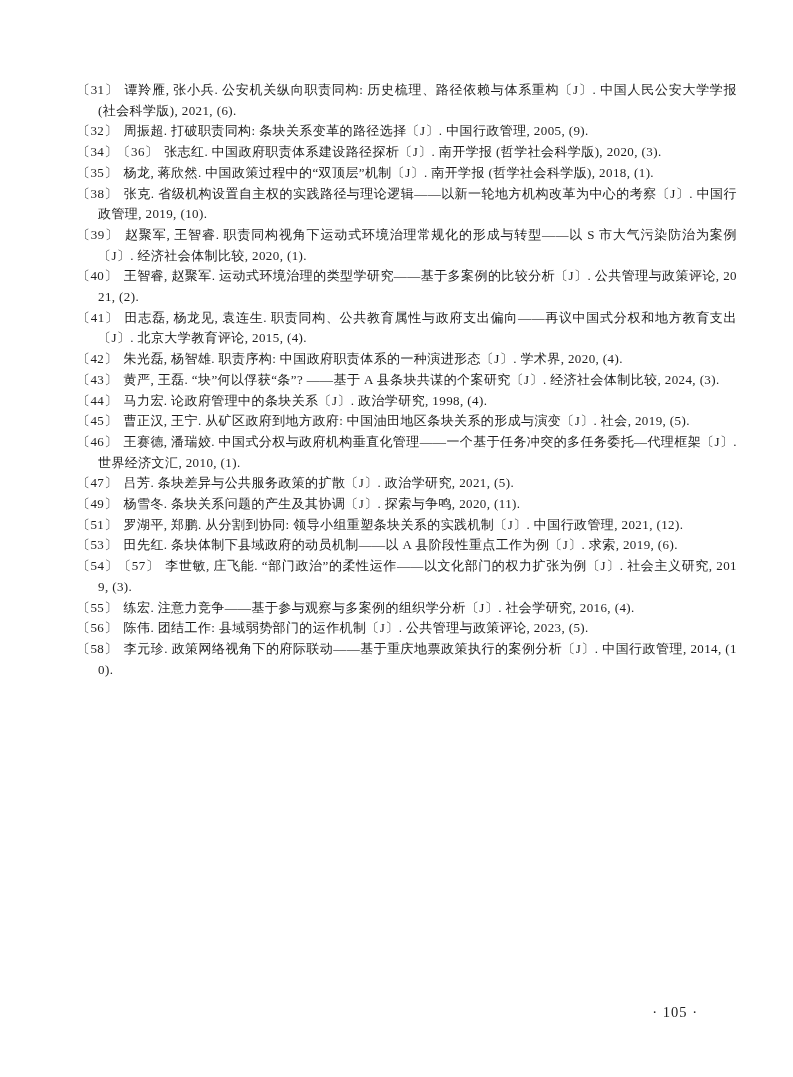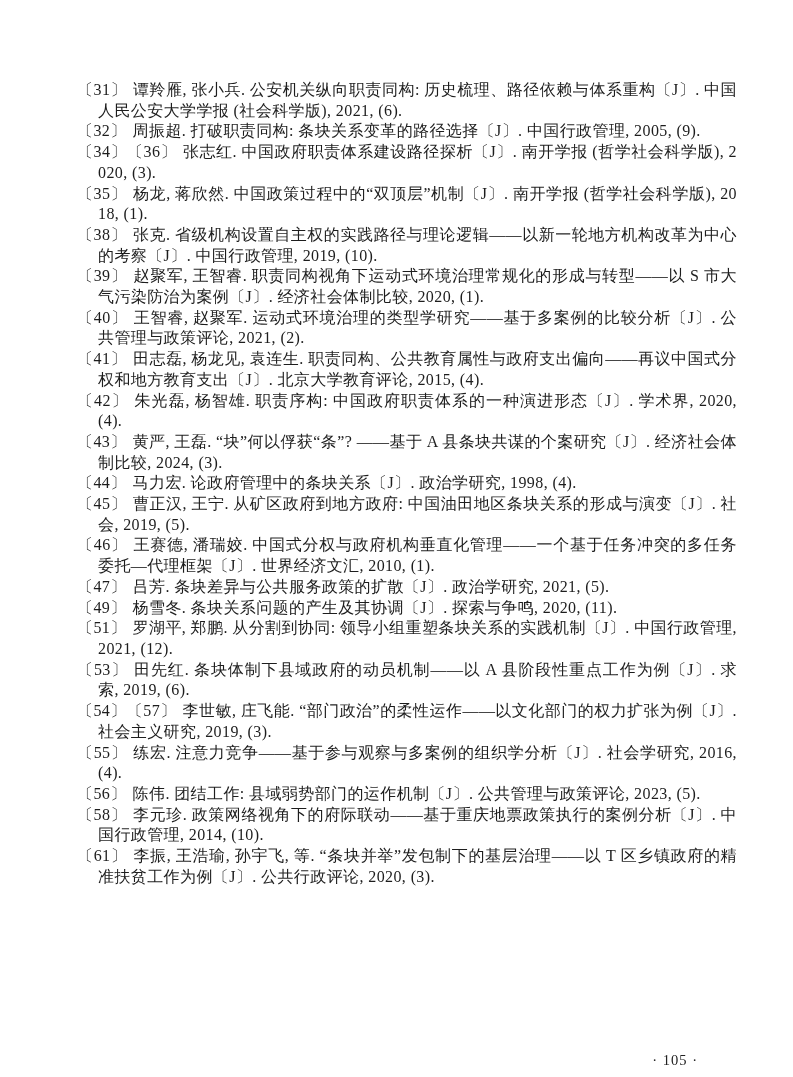--- a/index.html
+++ b/index.html
@@ -17,40 +17,39 @@
     color: #1d1d1d;
   }
   .refs {
     position: absolute;
     top: 80px;
     left: 77px;
     width: 660px;
   }
   .ref {
     margin: 0;
-    font-size: 16px;
+    font-size: 13px;
     line-height: 20.7px;
     letter-spacing: 0.4px;
     text-align: justify;
     padding-left: 21px;
     text-indent: -21px;
     word-break: break-all;
   }
   .ref-num {
     margin-right: 6px;
     white-space: nowrap;
   }
   .pagenum {
     position: absolute;
     top: 1004px;
     right: 95px;
     font-size: 14.5px;
     letter-spacing: 1px;
     color: #222222;
-    margin-top: 48px;
   }
 </style>
 </head>
 <body>
 
 <div class="page">
   <div class="refs">
     <p class="ref"><span class="ref-num">〔31〕</span><span>谭羚雁, 张小兵. 公安机关纵向职责同构: 历史梳理、路径依赖与体系重构〔J〕. 中国人民公安大学学报 (社会科学版), 2021, (6).</span></p>
     <p class="ref"><span class="ref-num">〔32〕</span><span>周振超. 打破职责同构: 条块关系变革的路径选择〔J〕. 中国行政管理, 2005, (9).</span></p>
     <p class="ref"><span class="ref-num">〔34〕〔36〕</span><span>张志红. 中国政府职责体系建设路径探析〔J〕. 南开学报 (哲学社会科学版), 2020, (3).</span></p>
@@ -65,16 +64,15 @@
     <p class="ref"><span class="ref-num">〔45〕</span><span>曹正汉, 王宁. 从矿区政府到地方政府: 中国油田地区条块关系的形成与演变〔J〕. 社会, 2019, (5).</span></p>
     <p class="ref"><span class="ref-num">〔46〕</span><span>王赛德, 潘瑞姣. 中国式分权与政府机构垂直化管理——一个基于任务冲突的多任务委托—代理框架〔J〕. 世界经济文汇, 2010, (1).</span></p>
     <p class="ref"><span class="ref-num">〔47〕</span><span>吕芳. 条块差异与公共服务政策的扩散〔J〕. 政治学研究, 2021, (5).</span></p>
     <p class="ref"><span class="ref-num">〔49〕</span><span>杨雪冬. 条块关系问题的产生及其协调〔J〕. 探索与争鸣, 2020, (11).</span></p>
     <p class="ref"><span class="ref-num">〔51〕</span><span>罗湖平, 郑鹏. 从分割到协同: 领导小组重塑条块关系的实践机制〔J〕. 中国行政管理, 2021, (12).</span></p>
     <p class="ref"><span class="ref-num">〔53〕</span><span>田先红. 条块体制下县域政府的动员机制——以 A 县阶段性重点工作为例〔J〕. 求索, 2019, (6).</span></p>
     <p class="ref"><span class="ref-num">〔54〕〔57〕</span><span>李世敏, 庄飞能. “部门政治”的柔性运作——以文化部门的权力扩张为例〔J〕. 社会主义研究, 2019, (3).</span></p>
     <p class="ref"><span class="ref-num">〔55〕</span><span>练宏. 注意力竞争——基于参与观察与多案例的组织学分析〔J〕. 社会学研究, 2016, (4).</span></p>
     <p class="ref"><span class="ref-num">〔56〕</span><span>陈伟. 团结工作: 县域弱势部门的运作机制〔J〕. 公共管理与政策评论, 2023, (5).</span></p>
     <p class="ref"><span class="ref-num">〔58〕</span><span>李元珍. 政策网络视角下的府际联动——基于重庆地票政策执行的案例分析〔J〕. 中国行政管理, 2014, (10).</span></p>
-    <p class="ref"><span class="ref-num">〔61〕</span><span>李振, 王浩瑜, 孙宇飞, 等. “条块并举”发包制下的基层治理——以 T 区乡镇政府的精准扶贫工作为例〔J〕. 公共行政评论, 2020, (3).</span></p>
   </div>
   <div class="pagenum">· 105 ·</div>
 </div>
 
 </body></html>

